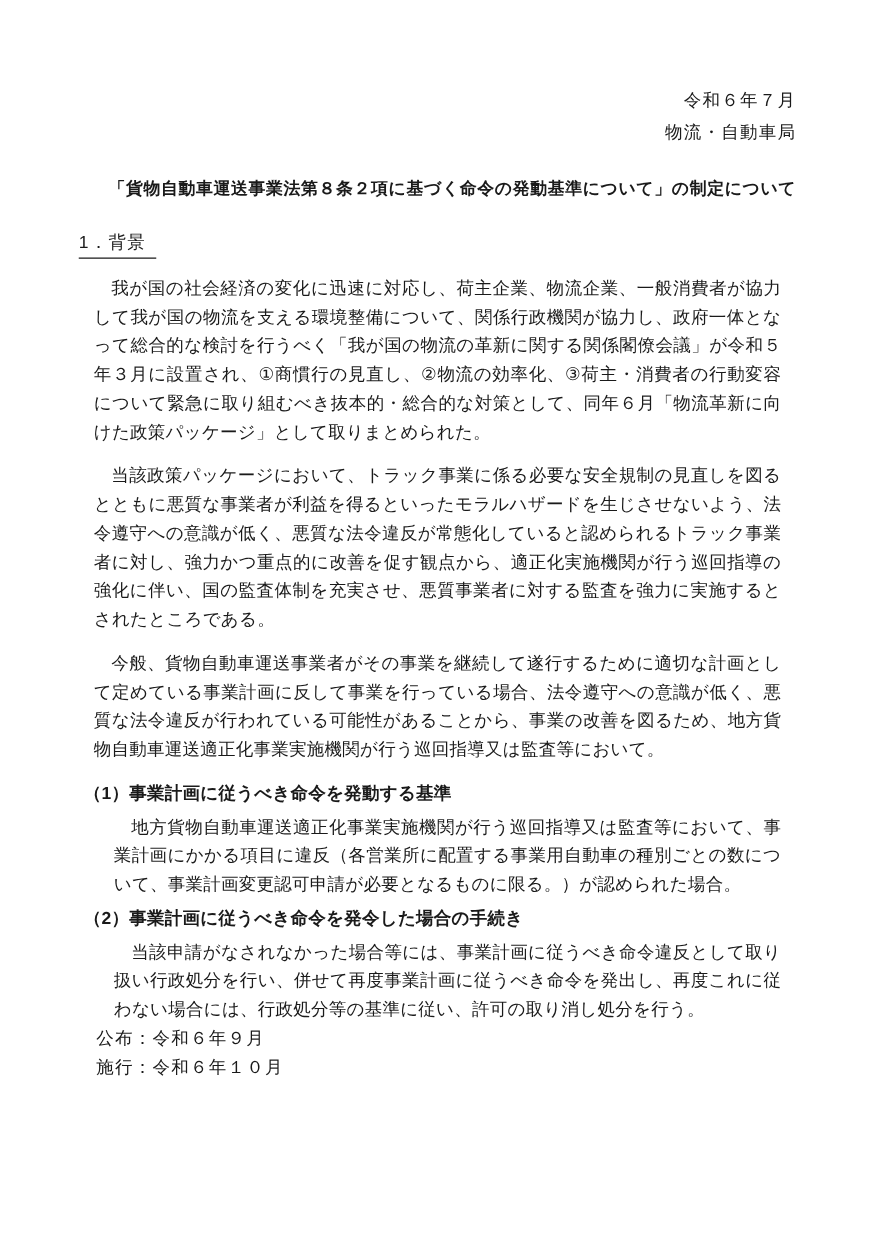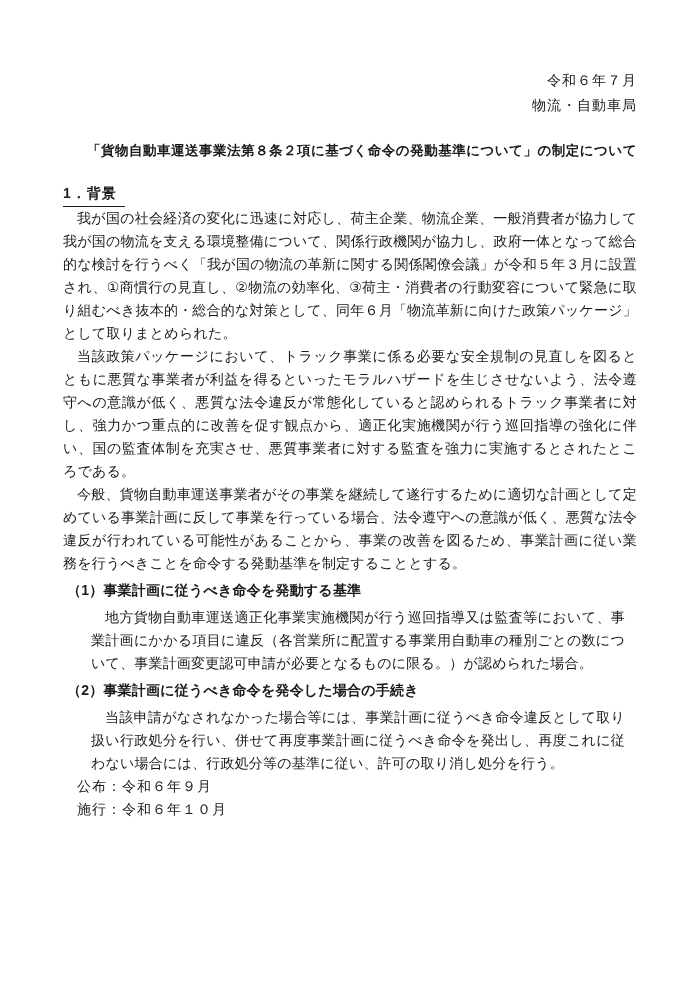--- a/index.html
+++ b/index.html
@@ -31,32 +31,32 @@
   .doc-title {
     margin-top: 20px;
     text-align: right;
     font-weight: bold;
     font-size: 13.5px;
     line-height: 25px;
     letter-spacing: 0.5px;
   }
   .sec-heading {
     margin-top: 18px;
-    font-weight: bold;
+    font-weight: normal;
     line-height: 25px;
     letter-spacing: 1px;
   }
   .sec-heading .u {
     display: inline-block;
     border-bottom: 1.5px solid #1a1a1a;
     padding-right: 8px;
     padding-bottom: 0px;
   }
   .body-par {
-    margin: 0;
+    margin: 12px;
     text-indent: 1em;
     text-align: justify;
     letter-spacing: 0.2px;
   }
   .sec2-heading { margin-top: 10px; }
   .sec3-heading { margin-top: 16px; }
   .item-title {
     margin: 4px;
     font-weight: bold;
     letter-spacing: 0.2px;
@@ -82,21 +82,21 @@
     <div>物流・自動車局</div>
   </div>
 
   <div class="doc-title">「貨物自動車運送事業法第８条２項に基づく命令の発動基準について」の制定について</div>
 
   <div class="sec-heading">
     <span class="u">1．背景</span>
   </div>
   <p class="body-par">我が国の社会経済の変化に迅速に対応し、荷主企業、物流企業、一般消費者が協力して我が国の物流を支える環境整備について、関係行政機関が協力し、政府一体となって総合的な検討を行うべく「我が国の物流の革新に関する関係閣僚会議」が令和５年３月に設置され、①商慣行の見直し、②物流の効率化、③荷主・消費者の行動変容について緊急に取り組むべき抜本的・総合的な対策として、同年６月「物流革新に向けた政策パッケージ」として取りまとめられた。</p>
   <p class="body-par">当該政策パッケージにおいて、トラック事業に係る必要な安全規制の見直しを図るとともに悪質な事業者が利益を得るといったモラルハザードを生じさせないよう、法令遵守への意識が低く、悪質な法令違反が常態化していると認められるトラック事業者に対し、強力かつ重点的に改善を促す観点から、適正化実施機関が行う巡回指導の強化に伴い、国の監査体制を充実させ、悪質事業者に対する監査を強力に実施するとされたところである。</p>
-  <p class="body-par">今般、貨物自動車運送事業者がその事業を継続して遂行するために適切な計画として定めている事業計画に反して事業を行っている場合、法令遵守への意識が低く、悪質な法令違反が行われている可能性があることから、事業の改善を図るため、事業計画に従い業務を行うべきことを命令する発動基準を制定することとする。</p>
+  <p class="body-par">今般、貨物自動車運送事業者がその事業を継続して遂行するために適切な計画として定めている事業計画に反して事業を行っている場合、法令遵守への意識が低く、悪質な法令違反が行われている可能性があることから、事業の改善を図るため、地方貨物自動車運送適正化事業実施機関が行う巡回指導又は監査等において。</p>
 
   <p class="item-title">（1）事業計画に従うべき命令を発動する基準</p>
   <p class="item-body">地方貨物自動車運送適正化事業実施機関が行う巡回指導又は監査等において、事業計画にかかる項目に違反（各営業所に配置する事業用自動車の種別ごとの数について、事業計画変更認可申請が必要となるものに限る。）が認められた場合。</p>
   <p class="item-title">（2）事業計画に従うべき命令を発令した場合の手続き</p>
   <p class="item-body">当該申請がなされなかった場合等には、事業計画に従うべき命令違反として取り扱い行政処分を行い、併せて再度事業計画に従うべき命令を発出し、再度これに従わない場合には、行政処分等の基準に従い、許可の取り消し処分を行う。</p>
 
   <p class="schedule-line">公布：令和６年９月</p>
   <p class="schedule-line">施行：令和６年１０月</p>
 
 </div>

